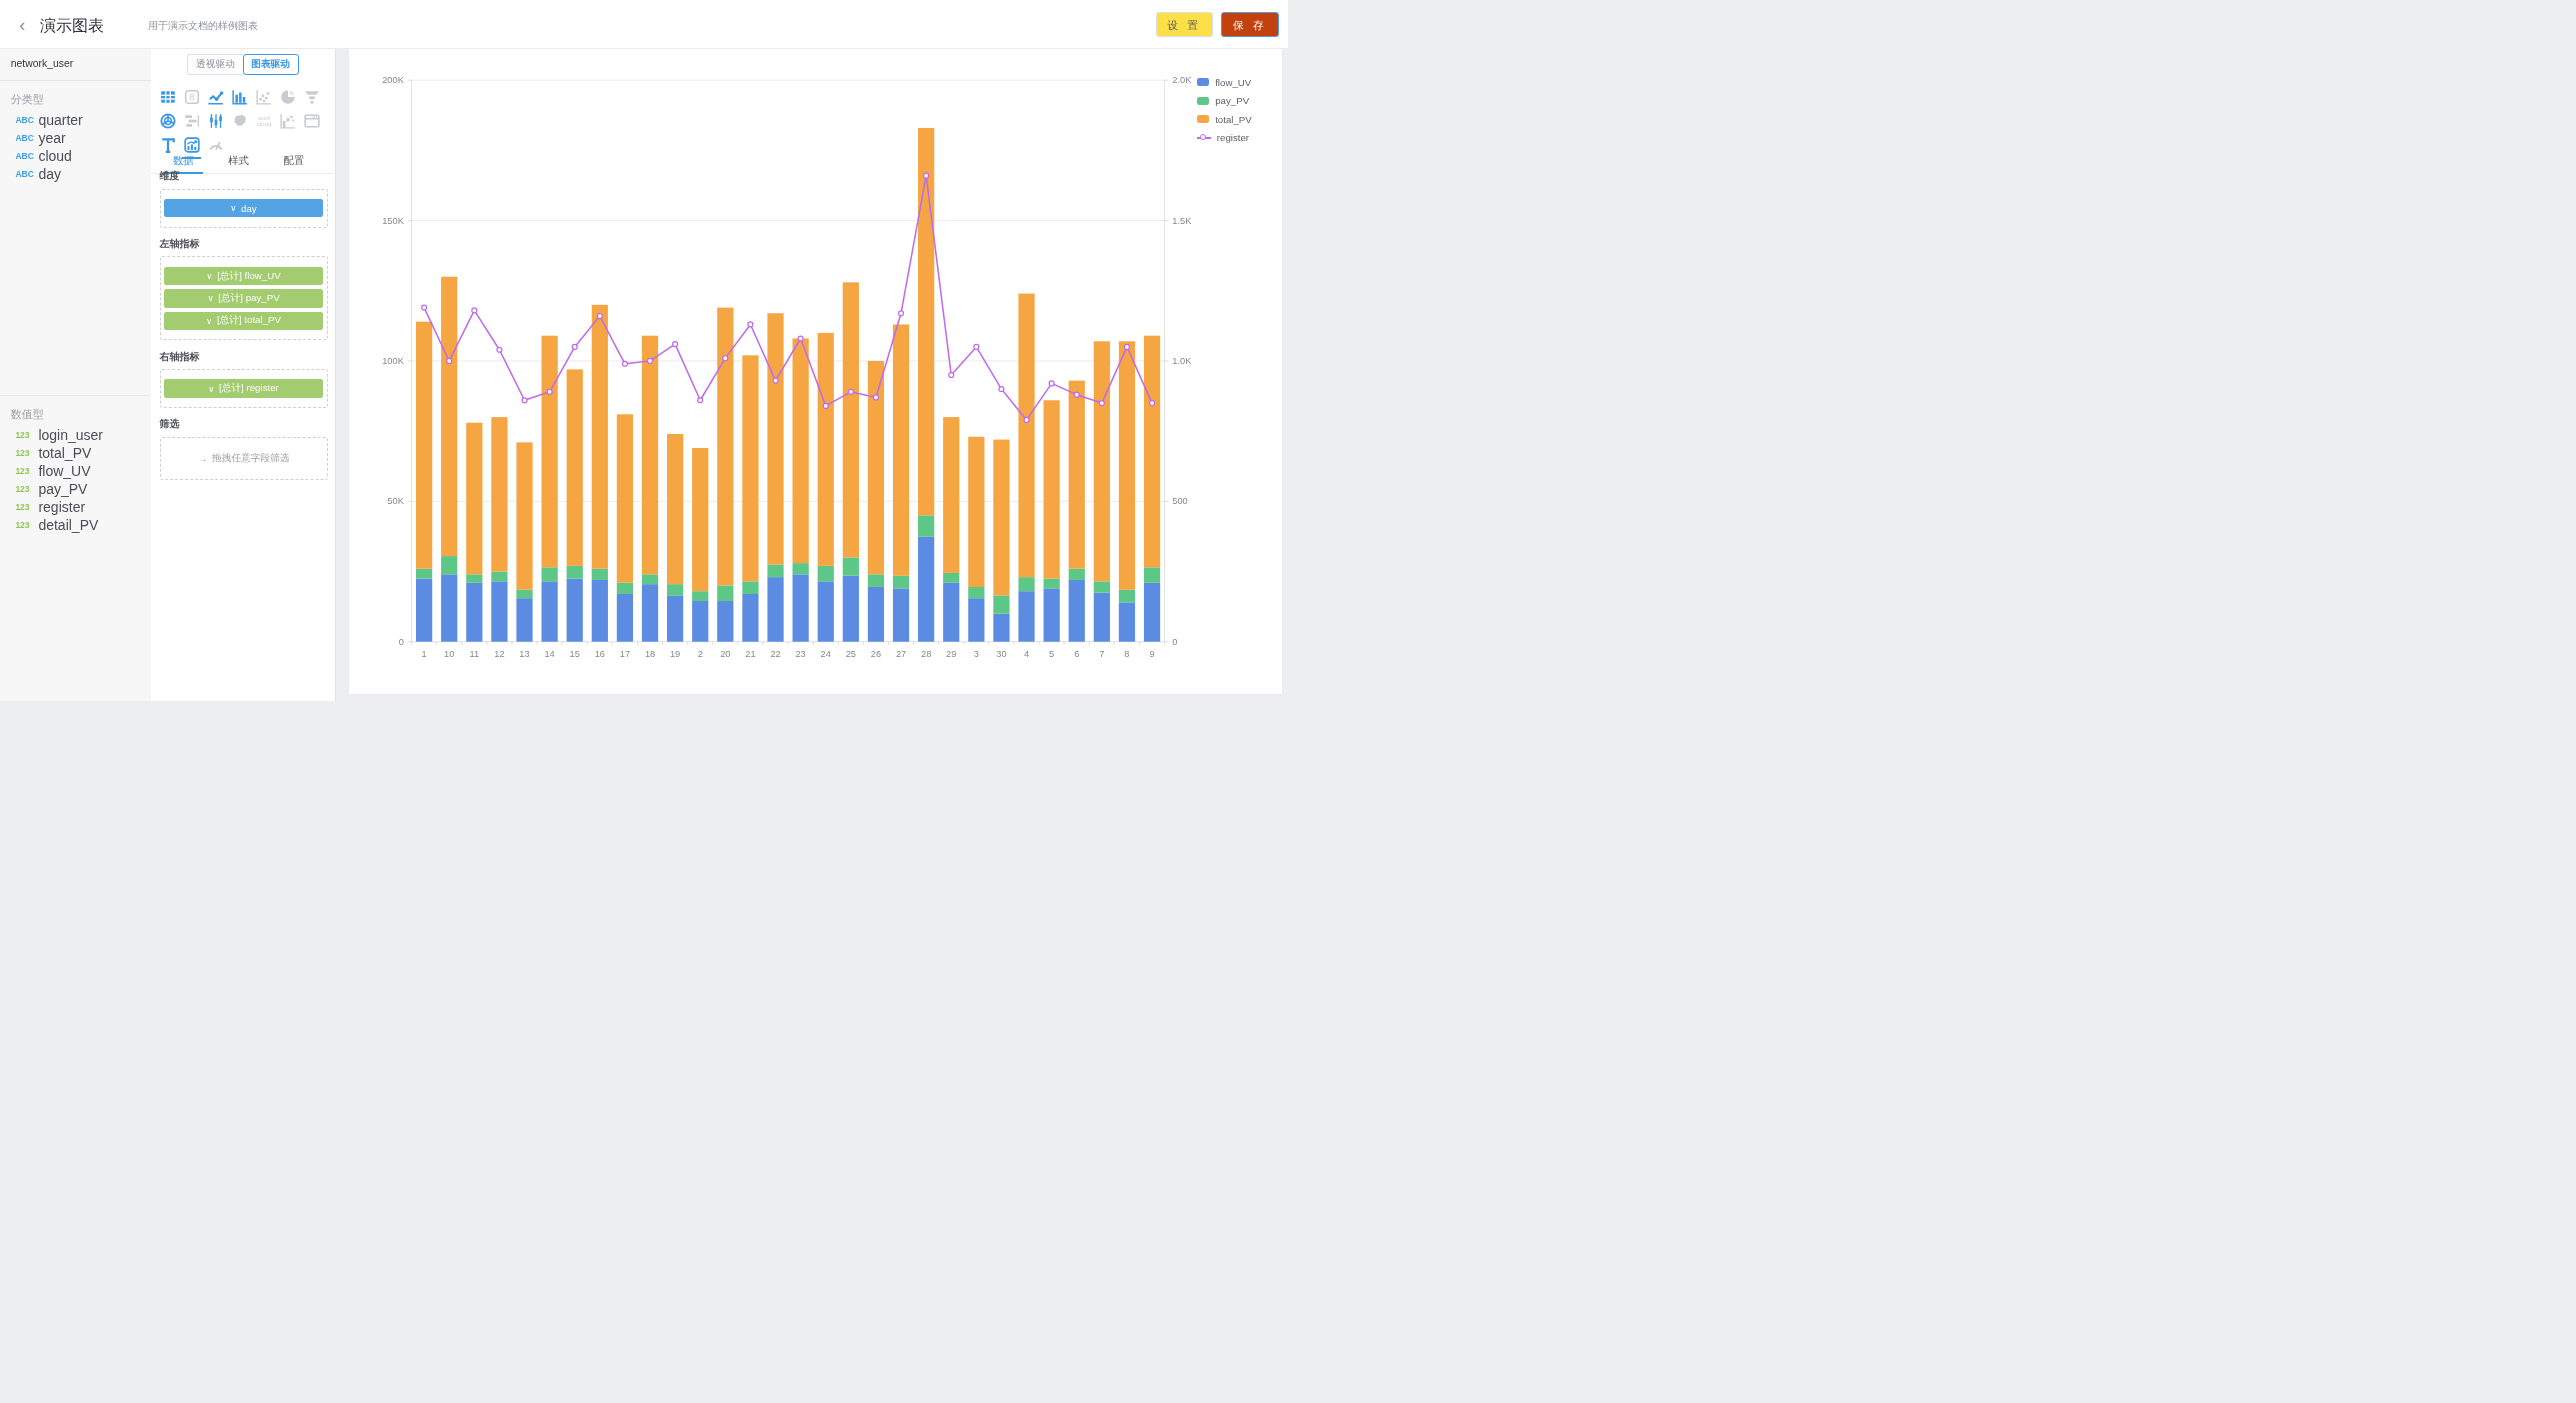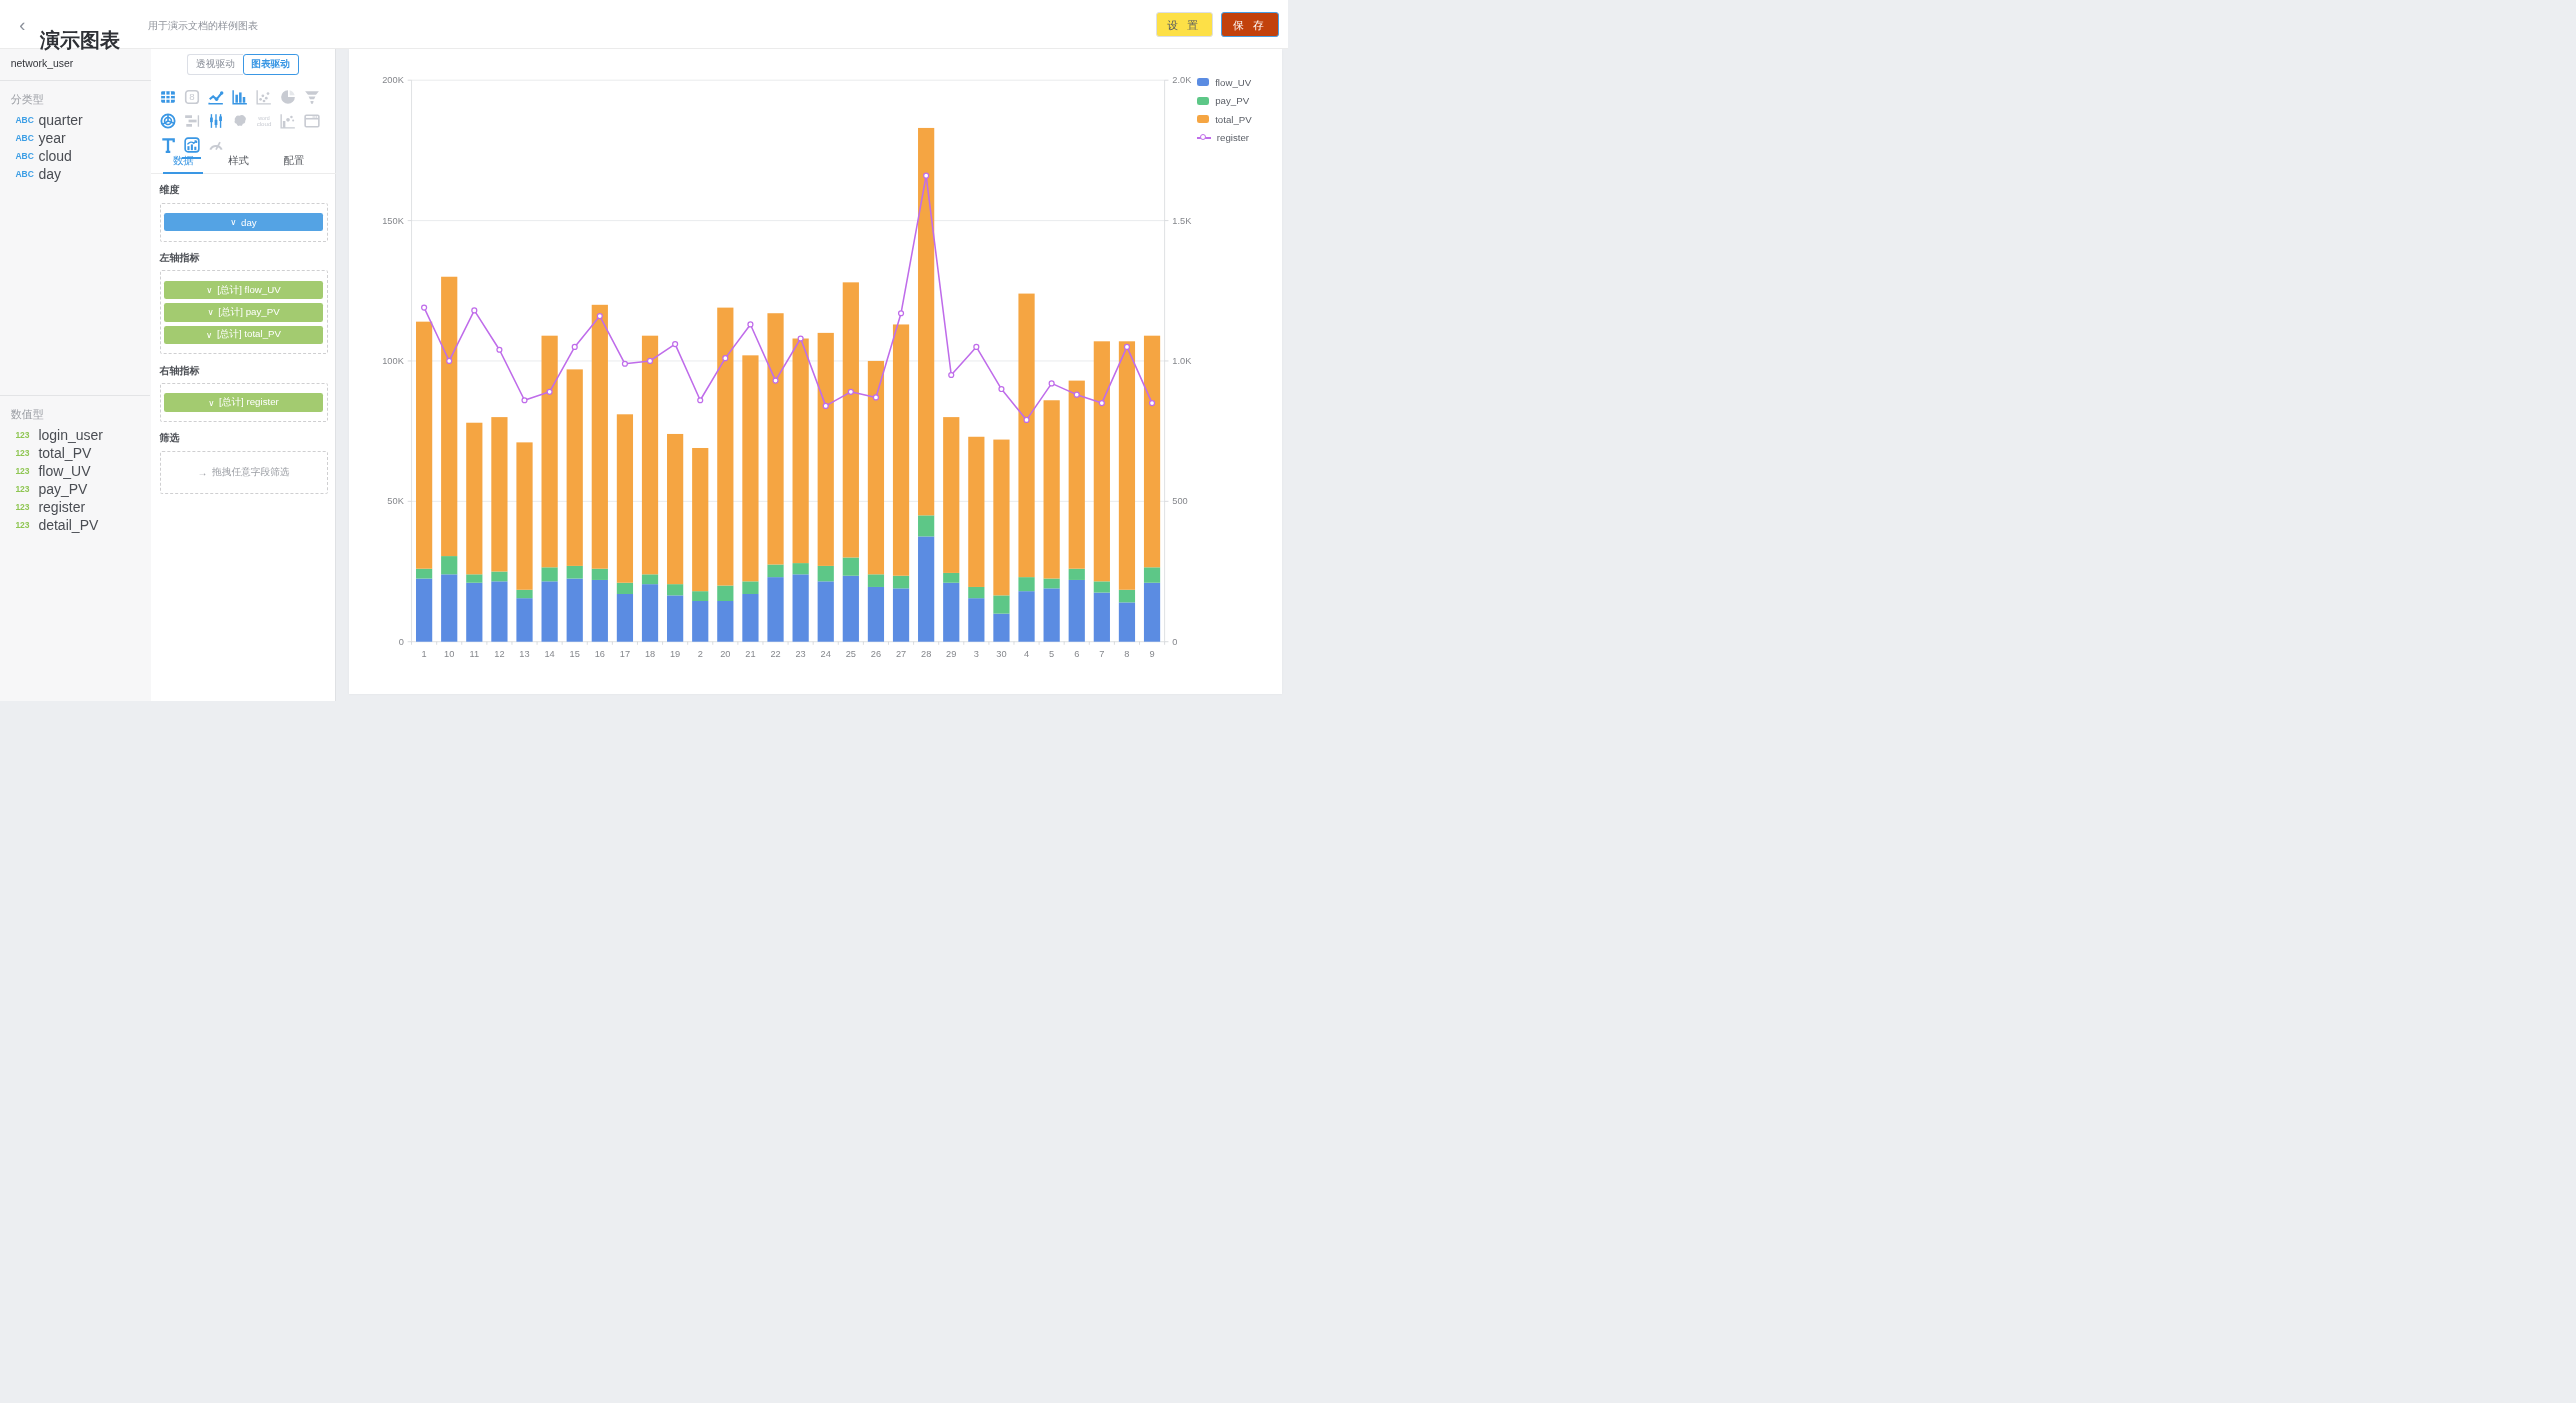--- a/index.html
+++ b/index.html
@@ -4,21 +4,21 @@
 <style>
   * { margin:0; padding:0; box-sizing:border-box; }
   html,body { width:1288px; height:702px; overflow:hidden;
     font-family:"Liberation Sans","DejaVu Sans",sans-serif; background:#eceef1; }
 
   
   .header { position:absolute; left:0; top:0; width:1288px; height:49px;
     background:#fff; border-bottom:0.8px solid #ebebeb; z-index:5; }
   .back-btn { position:absolute; left:10.8px; top:13px; width:23px; height:23px;
     color:#8a8f99; font-size:18.5px; line-height:23px; text-align:center; cursor:pointer; }
-  .page-title { position:absolute; left:40px; top:27px; font-size:20px; font-weight:700; color:#2f3136; }
+  .page-title { position:absolute; left:40px; top:16px; font-size:16px; font-weight:400; color:#2f3136; }
   .page-subtitle { position:absolute; left:148px; top:18.5px; font-size:10px; color:#8d9199; }
   .hdr-btn { position:absolute; top:11.6px; height:25.5px; border-radius:3.1px; font-size:10.8px;
     letter-spacing:3.1px; text-align:center; line-height:24px; cursor:pointer; padding:0 10.8px; }
   .btn-settings { right:75px; background:#fde047; border:0.8px solid #dcdfe6; color:#555a61; }
   .btn-save { right:9.3px; background:#c2410c; border:0.8px solid #469fe6; color:#fff; }
 
   
   .sidebar { position:absolute; left:0; top:49px; width:174px; height:652px;
     background:#f7f7f8; border-right:0.8px solid #e3e4e6; }
   .dataset-row { position:relative; height:32px; border-bottom:0.8px solid #e3e4e6; }
@@ -43,21 +43,21 @@
   .cicon { width:24px; height:24px; display:flex; align-items:center; justify-content:center;
     cursor:pointer; position:relative; }
   .cicon svg { display:block; }
   .cicon .sel-underline { position:absolute; left:2.3px; right:2.3px; bottom:-1.5px; height:1.5px; background:#3a97e4; }
   .tabs { position:absolute; left:0; top:99px; width:185px; height:26px; display:flex;
     border-bottom:0.8px solid #ececec; }
   .tab { font-size:10.4px; color:#55585e; padding:6.2px 0 0 0; width:46px; text-align:center;
     cursor:pointer; position:relative; margin-left:9.3px; }
   .tab.active { color:#3a97e4; }
   .tab.active::after { content:""; position:absolute; left:3.1px; right:3.1px; bottom:-0.8px; height:1.5px; background:#3a97e4; }
-  .panel-body { position:absolute; left:0; top:125px; width:185px; padding:0 8.5px; }
+  .panel-body { position:absolute; left:0; top:111px; width:185px; padding:0 8.5px; }
   .sec-label { font-size:10px; font-weight:700; color:#4c4f55; margin:9.3px 0 5.4px 0; }
   .dropbox { border:0.8px dashed #cfcfd1; border-radius:2.3px; padding:9.3px 3.9px; }
   .chip { height:18.5px; border-radius:2.3px; color:#fff; font-size:9.7px; display:flex;
     align-items:center; justify-content:center; cursor:pointer; margin-bottom:3.9px; }
   .chip:last-child { margin-bottom:0; }
   .chip .caret { margin-right:4.6px; font-size:8.5px; }
   .chip.blue { background:#54a3e4; }
   .chip.green { background:#a3cb70; }
   .filter-box { border:0.8px dashed #cfcfd1; border-radius:2.3px; height:43px; display:flex;
     align-items:center; justify-content:center; color:#9a9da3; font-size:9.7px; }

